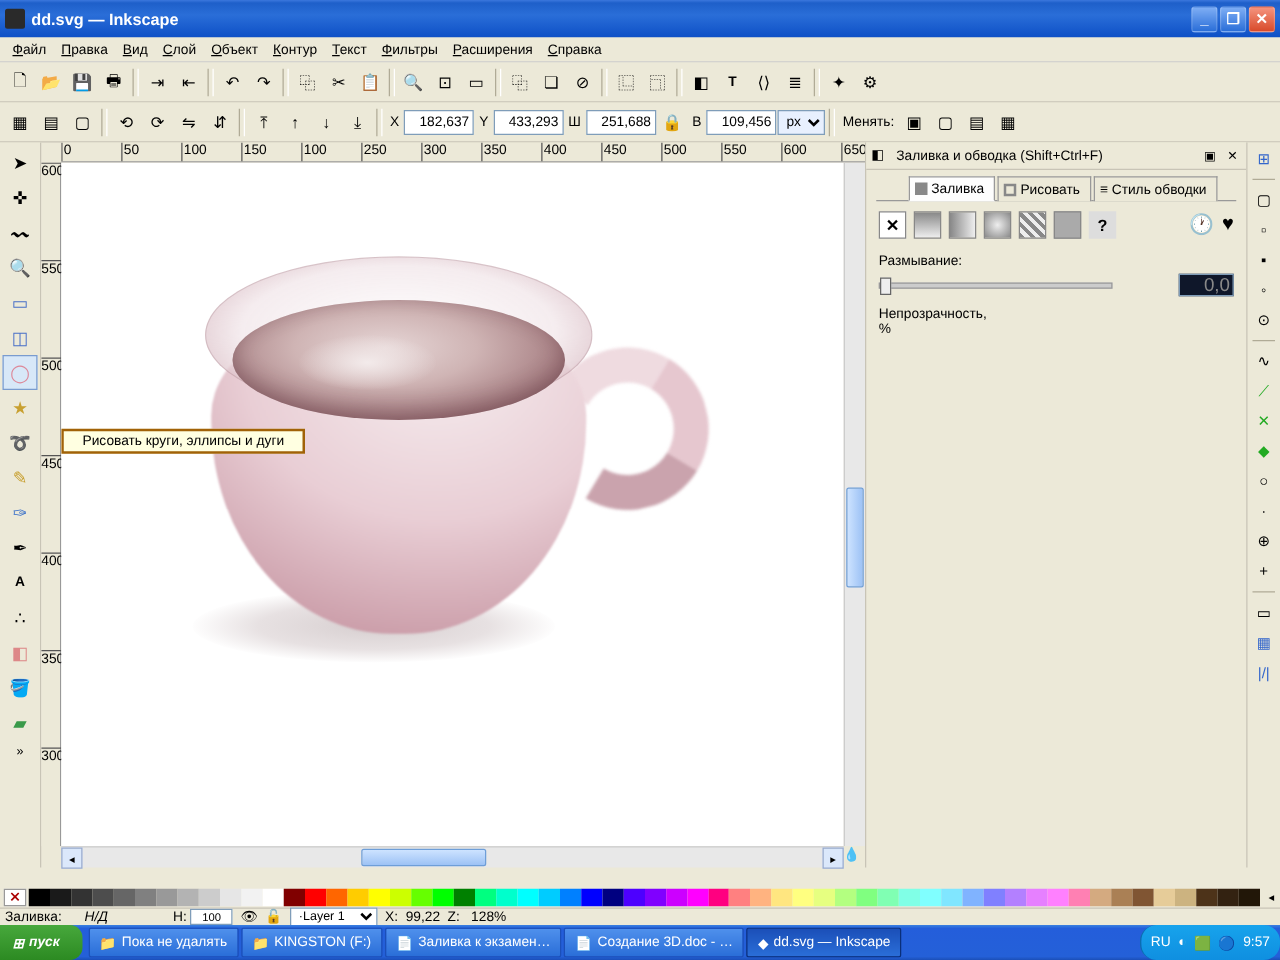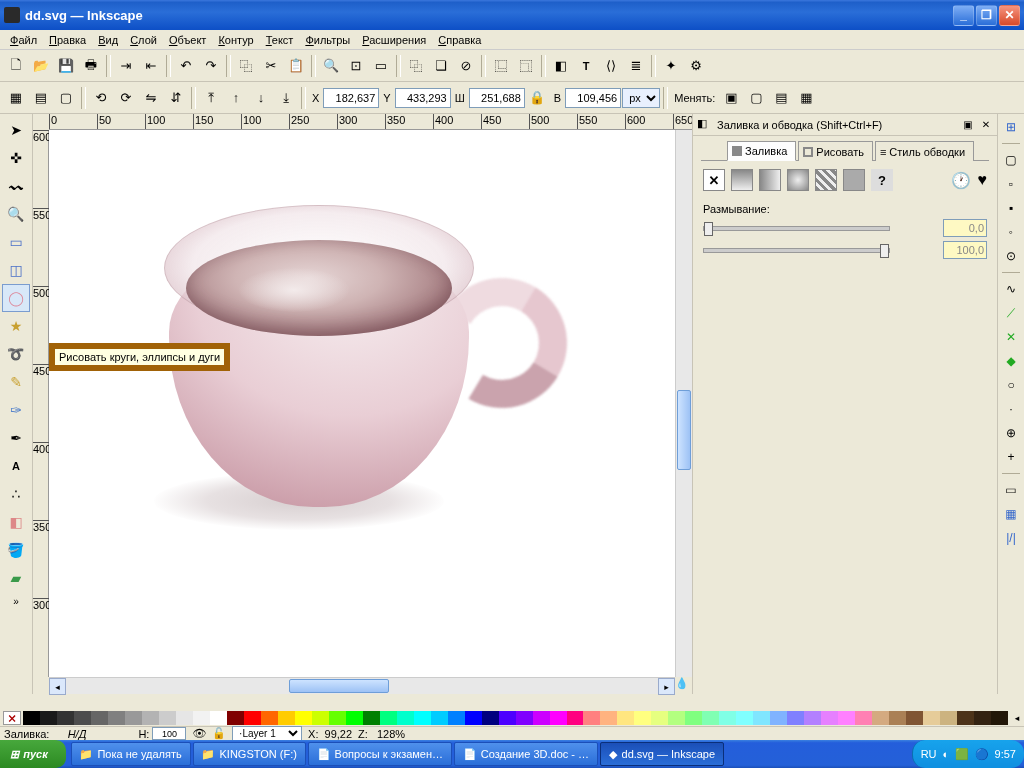--- a/index.html
+++ b/index.html
@@ -42,21 +42,21 @@
 .ruler-v .tick { position:absolute; left:0; border-top:1px solid #555; width:16px; padding-top:0; writing-mode:horizontal-tb; }
 .canvas { flex:1; background:#fff; position:relative; overflow:hidden; }
 .scroll-v { width:17px; background:#e8e8e8; border-left:1px solid #ccc; position:relative; }
 .scroll-v .thumb { position:absolute; left:1px; right:1px; top:260px; height:80px; background:linear-gradient(to right,#cde3ff,#9dc2f5); border:1px solid #6e9ed8; border-radius:2px; }
 .scrollrow { height:17px; display:flex; margin-left:16px; }
 .scroll-h { flex:1; background:#e8e8e8; border-top:1px solid #ccc; position:relative; }
 .scroll-h .thumb { position:absolute; top:1px; bottom:1px; left:240px; width:100px; background:linear-gradient(to bottom,#cde3ff,#9dc2f5); border:1px solid #6e9ed8; border-radius:2px; }
 .scroll-h .arrow { position:absolute; top:0; width:17px; height:17px; background:#dbe8fb; border:1px solid #9ac; display:flex; align-items:center; justify-content:center; font-size:9px; }
 .scrollcorner { width:17px; background:#ece9d8; }
 
-.tooltip { position:absolute; background:#ffffe1; border:6px solid #a16207; padding:2px 4px; font-size:11px; z-index:50; white-space:nowrap;text-align:right; }
+.tooltip { position:absolute; background:#ffffe1; border:2px solid #a16207; padding:2px 15px; font-size:11px; z-index:50; white-space:nowrap;text-align:right; }
 
 
 .panel { width:305px; background:#ece9d8; border-left:1px solid #c8c4b6; display:flex; flex-direction:column; }
 .panel-hd { height:22px; display:flex; align-items:center; padding:2px 4px; gap:4px; background:#ece9d8; border-bottom:1px solid #c8c4b6; }
 .panel-hd .ic { width:16px; height:16px; display:inline-block; }
 .panel-hd .ttl { flex:1; font-size:11px; }
 .panel-hd .pbtn { width:14px; height:14px; font-size:10px; display:flex; align-items:center; justify-content:center; cursor:default; }
 .panel-body { flex:1; padding:4px 8px; display:flex; flex-direction:column; }
 .tabs { display:flex; gap:2px; border-bottom:1px solid #999;padding-left:26px; }
 .tab { padding:3px 8px 3px 4px; border:1px solid #999; border-bottom:none; background:#ece9d8; display:flex; align-items:center; gap:3px; cursor:default; font-size:11px; position:relative; top:1px; }
@@ -69,21 +69,21 @@
 .gradr { background:radial-gradient(circle,#eee,#888); }
 .pattern { background:repeating-linear-gradient(45deg,#888 0 3px,#eee 3px 6px); }
 .swatch { background:#aaa; }
 .fieldset { border:1px solid #999; margin-top:4px; flex:1; padding:4px; background:#fff; position:relative; }
 .fieldset legend { font-size:11px; padding:0 3px; background:#ece9d8; }
 .fieldset.inner { background:#fff; }
 .sliderrow { display:flex; align-items:center; gap:6px; padding:4px 2px; }
 .sliderrow label { width:90px; font-size:11px; }
 .slider { flex:1; height:5px; background:#ccc; position:relative; border:1px solid #999; }
 .slider .knob { position:absolute; top:-5px; width:9px; height:14px; background:#eee; border:1px solid #666; }
-.spin { width:44px; height:18px; border:1px solid #7f9db9; background:#fef9c3; text-align:right; padding:0 2px; font-size:11px; color:#888;margin-left:47px; }
+.spin { width:44px; height:18px; border:1px solid #7f9db9; background:#0f172a; text-align:right; padding:0 2px; font-size:15px; color:#888;margin-left:47px; }
 
 
 .snapbar { width:27px; background:#ece9d8; border-left:1px solid #c8c4b6; display:flex; flex-direction:column; align-items:center; padding-top:2px; gap:2px; }
 .snapbar .sb { width:22px; height:22px; display:flex; align-items:center; justify-content:center; font-size:12px; border:1px solid transparent; }
 .snapbar .sep { width:18px; border-top:1px solid #b0ab96; margin:3px 0; }
 
 
 .paletterow { position:absolute; left:0; right:0; bottom:42px; height:16px; display:flex; align-items:center; background:#ece9d8; }
 .palX { width:18px; text-align:center; font-size:11px; color:#a00; font-weight:bold; border:1px solid #999; height:14px; line-height:12px; margin-left:3px; background:#fff; }
 .palette { flex:1; display:flex; height:14px; margin:0 2px; }
@@ -320,25 +320,22 @@
       </div>
       <div class="sliderrow">
         <label>Размывание:</label>
       </div>
       <div class="sliderrow" style="padding-top:0">
         <div class="slider">
             <div class="knob" style="left:0"></div>
           </div>
         <input class="spin" value="0,0" style="">
       </div>
-      <div class="sliderrow" style="padding-top:0">
-        <div class="slider">
-            <div class="knob" style="right:0"></div>
-          </div>
-        <input class="spin" value="100,0" style="">
+      <div class="sliderrow">
+        <label>Непрозрачность, %</label>
       </div>
     </div>
   </div>
 
   <div class="snapbar">
     <div class="sb" style="color:#36c">⊞</div>
     <div class="sep"></div>
     <div class="sb">▢</div>
     <div class="sb">▫</div>
     <div class="sb">▪</div>
@@ -454,21 +451,21 @@
       <div class="taskitem">
         <span>📁</span>
         <span>Пока не удалять</span>
       </div>
       <div class="taskitem">
         <span>📁</span>
         <span>KINGSTON (F:)</span>
       </div>
       <div class="taskitem">
         <span>📄</span>
-        <span>Вопросы к экзамен…</span>
+        <span>Заливка к экзамен…</span>
       </div>
       <div class="taskitem">
         <span>📄</span>
         <span>Создание 3D.doc - …</span>
       </div>
       <div class="taskitem active">
         <span>◆</span>
         <span>dd.svg — Inkscape</span>
       </div>
     </div>

